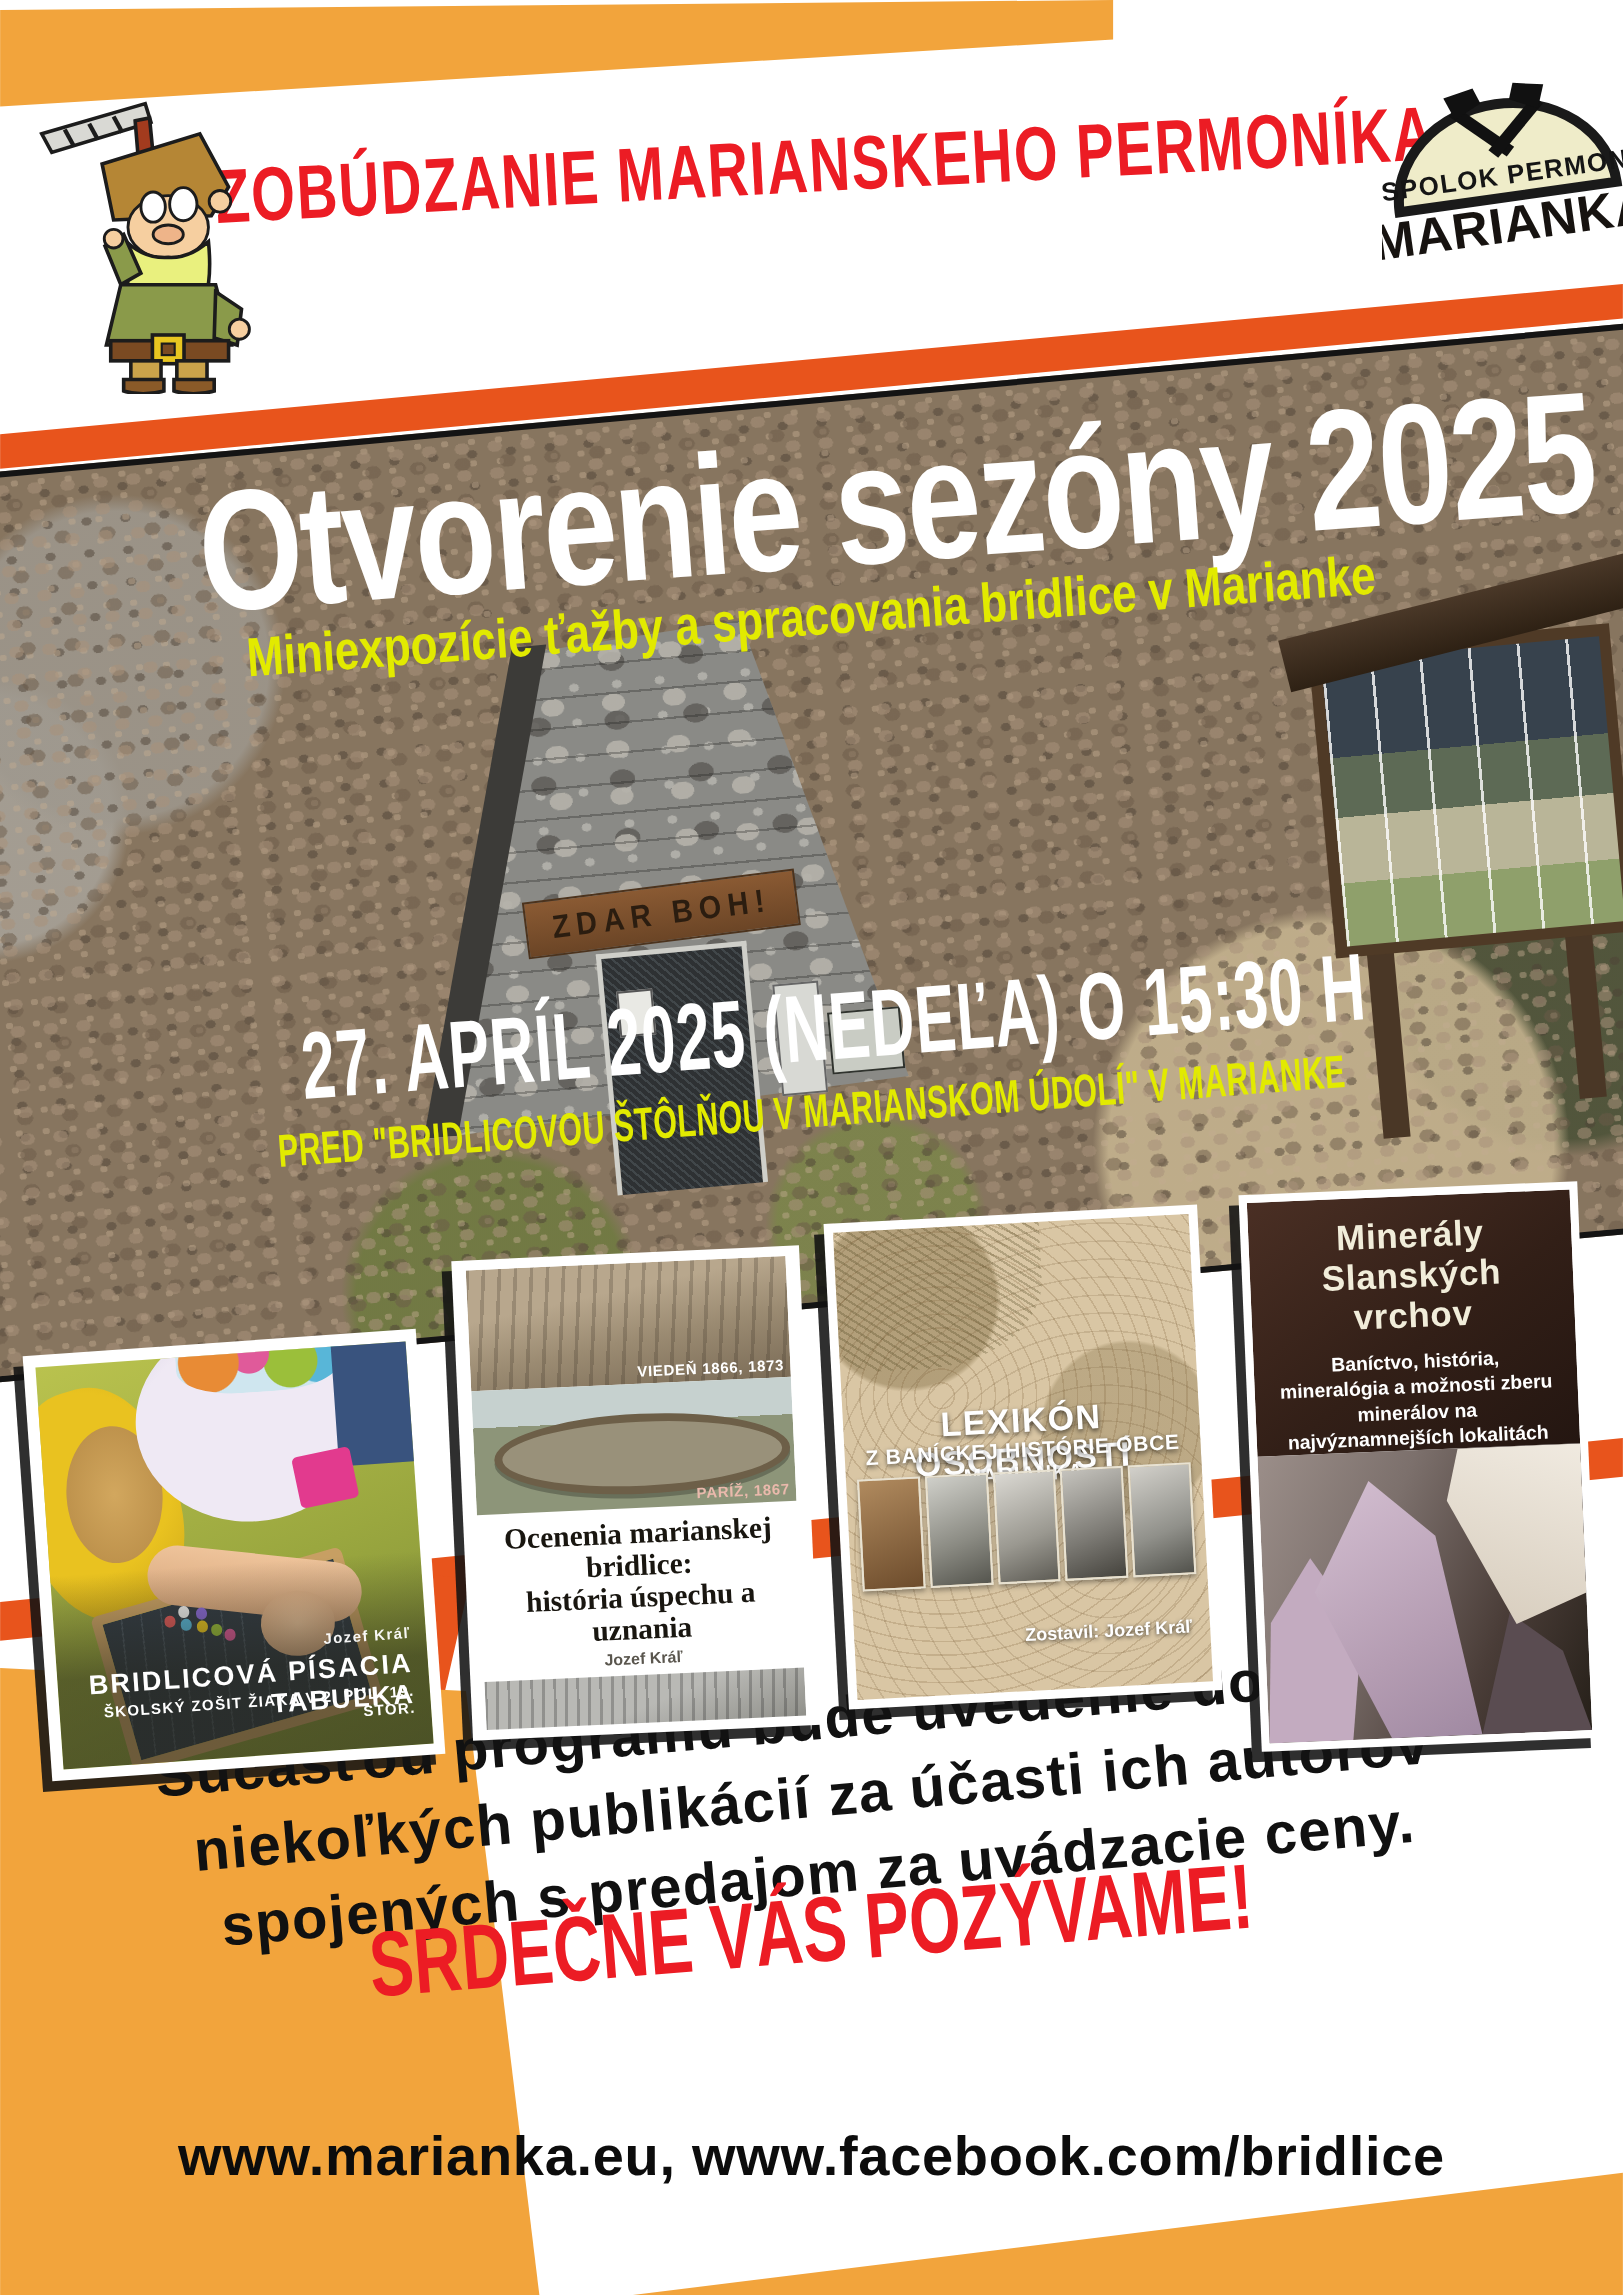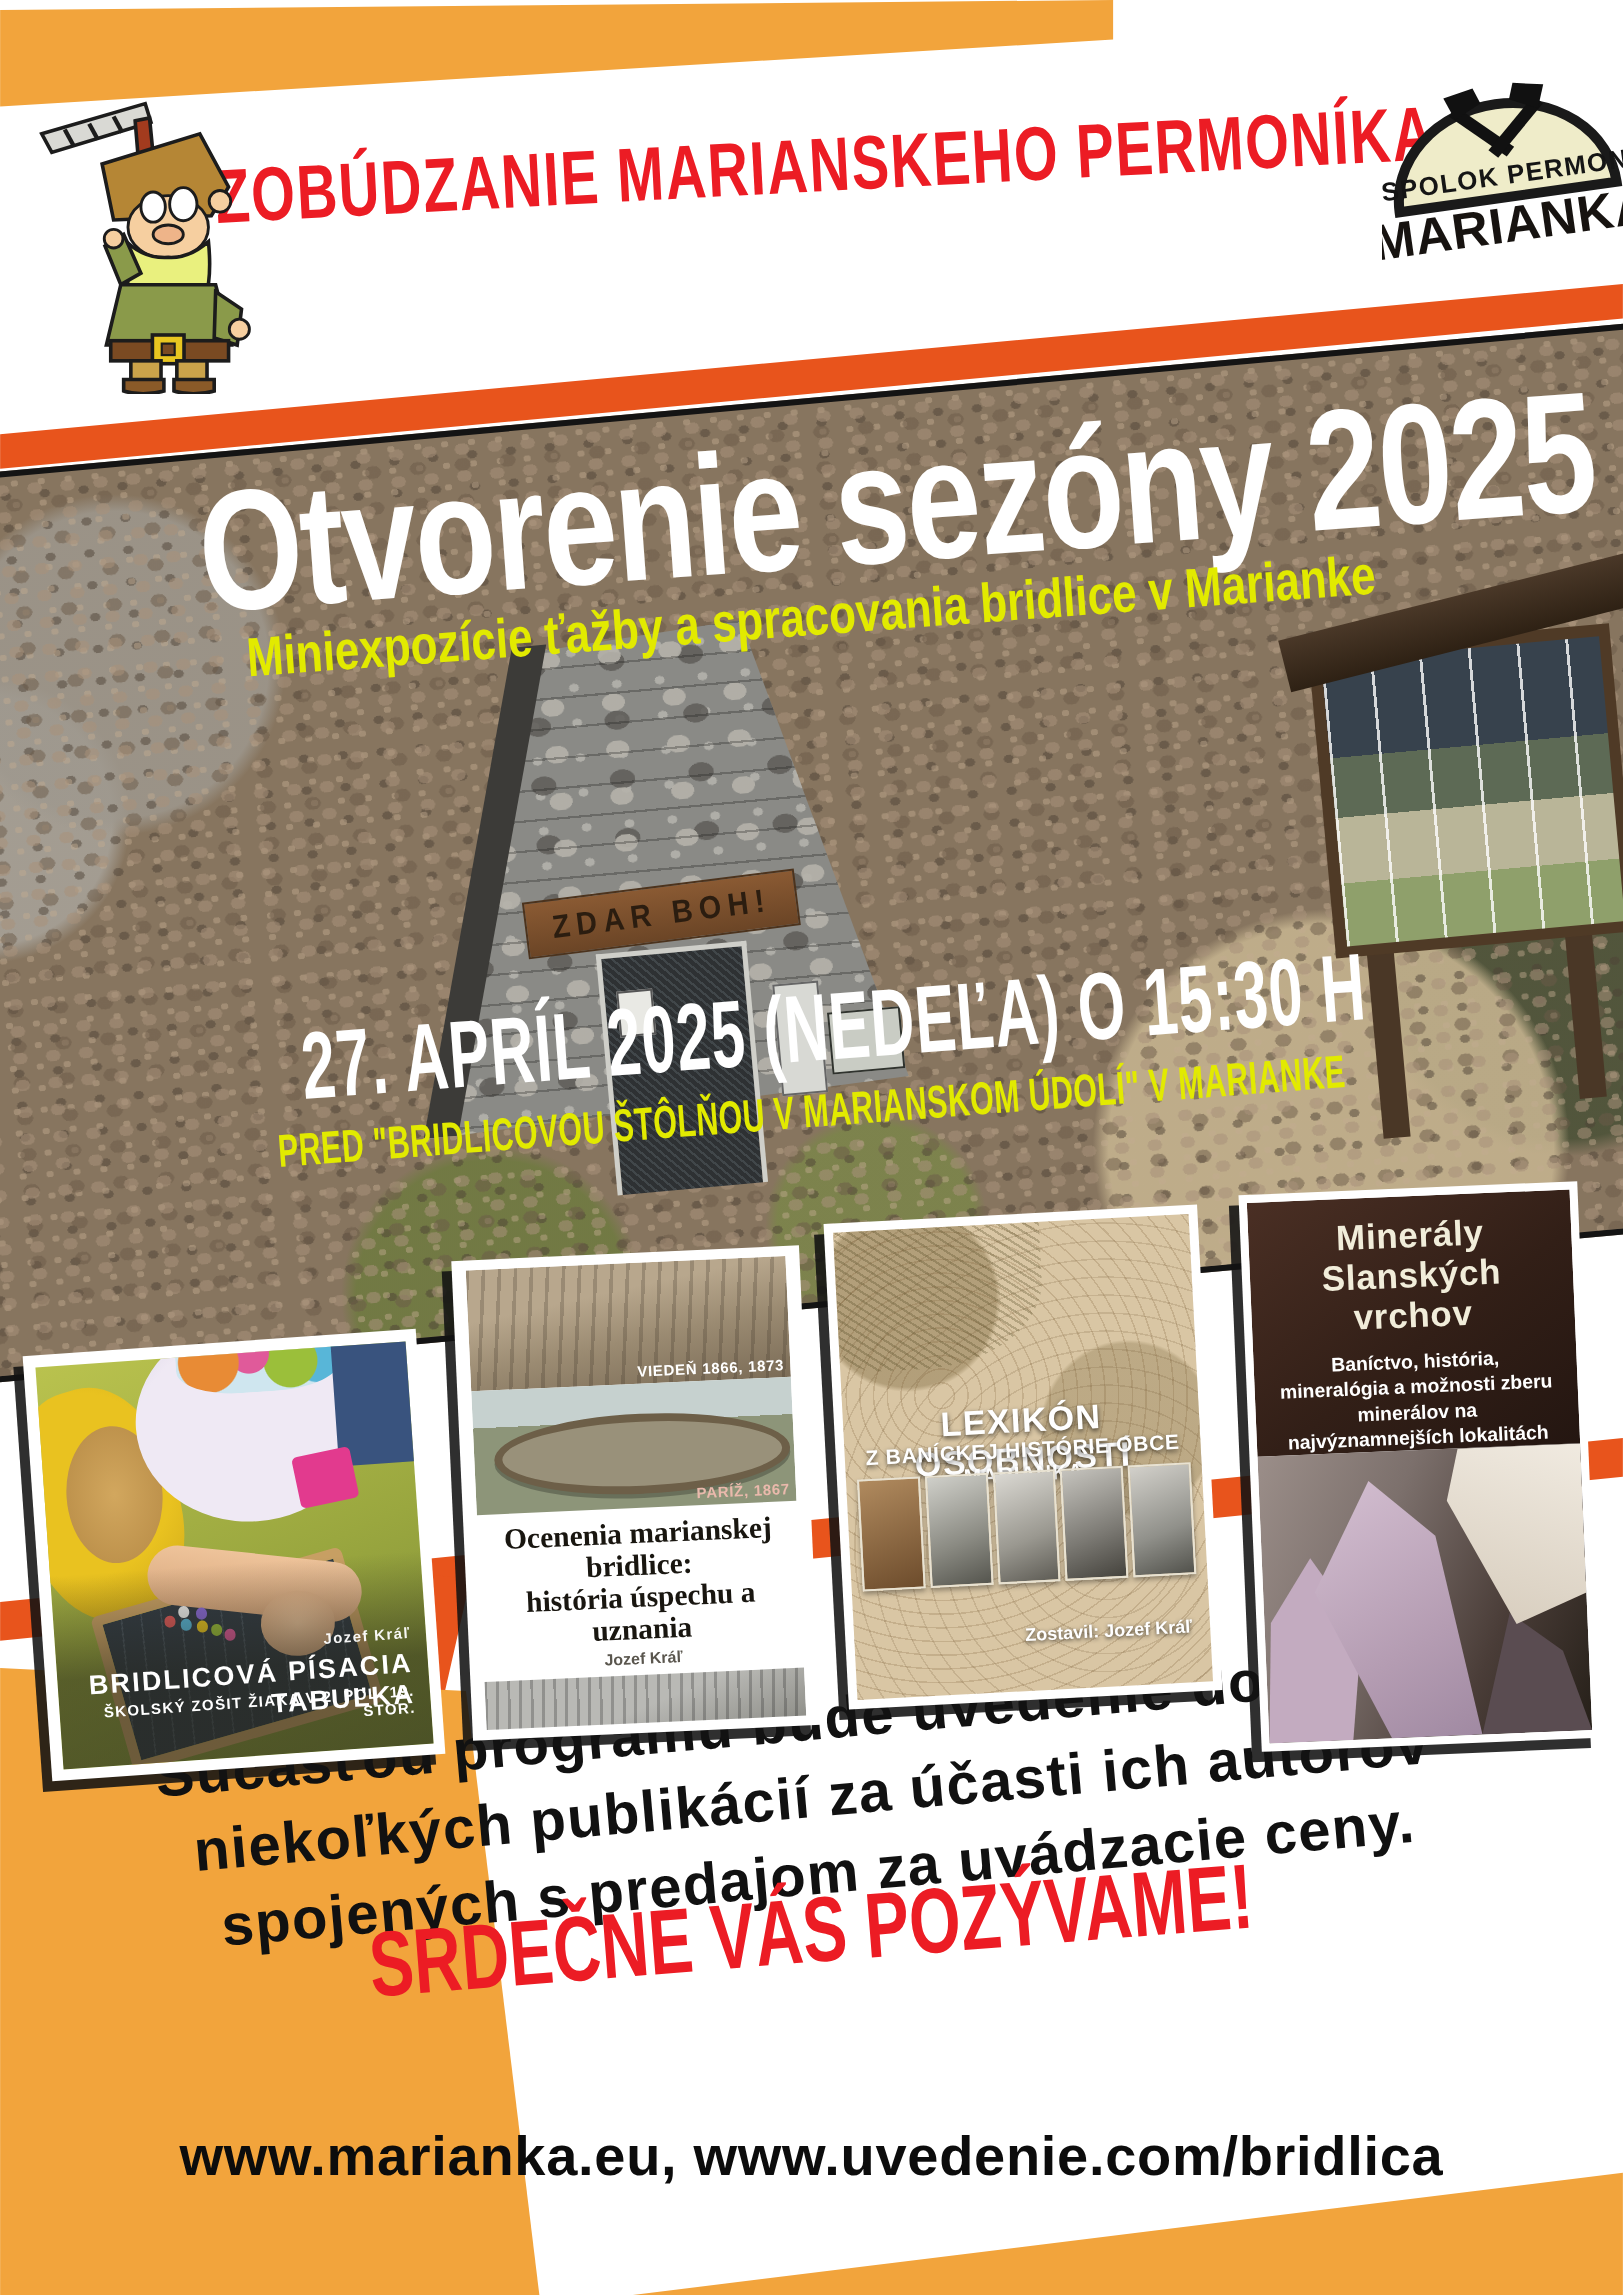--- a/index.html
+++ b/index.html
@@ -347,16 +347,16 @@
       </div>
     </div>
   </div>
 
   <div class="abs" id="program">
     <div>Súčasťou programu bude uvedenie do života</div>
     <div>niekoľkých publikácií za účasti ich autorov</div>
     <div>spojených s predajom za uvádzacie ceny.</div>
   </div>
   <div class="abs" id="invite"><span>SRDEČNE VÁS POZÝVAME!</span></div>
-  <div class="abs" id="links"><span>www.marianka.eu, www.uvedenie.com/bridlica</span></div>
+  <div class="abs" id="links"><span>www.marianka.eu, www.facebook.com/bridlice</span></div>
 
 </div>
 
 
 </body></html>

